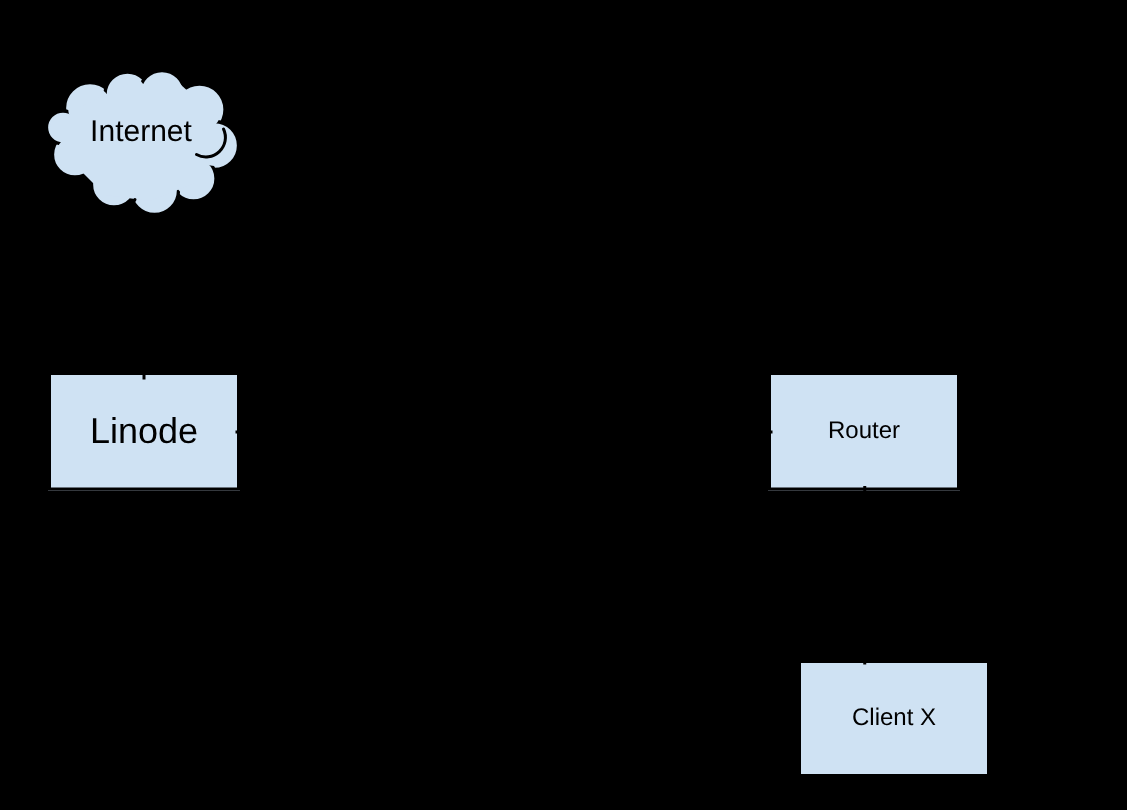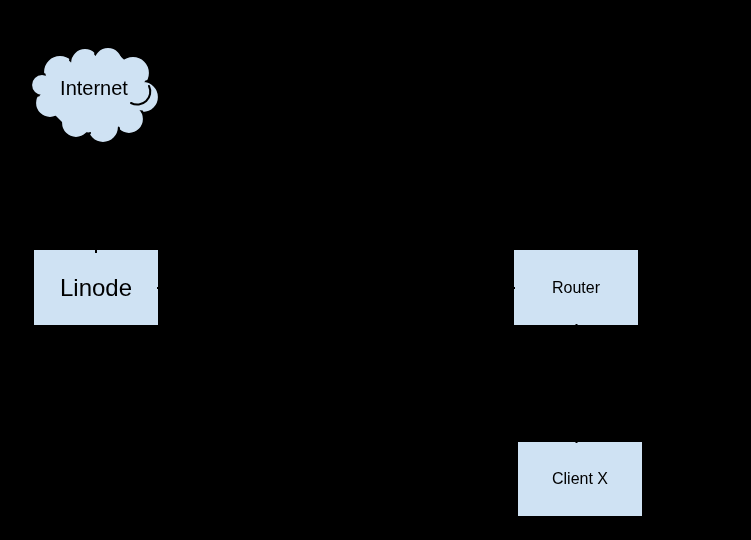--- a/index.html
+++ b/index.html
@@ -20,21 +20,21 @@
     border: 2px solid #000000;
     display: flex;
     align-items: center;
     justify-content: center;
     color: #000000;
     font-size: 16px;
     line-height: 1;
   }
   .node-linode  { left: 32px;  top: 248px; font-size: 24px; }
   .node-router  { left: 512px; top: 248px; }
-  .node-clientx { left: 516px; top: 440px; height: 78px; }
+  .node-clientx { left: 532px; top: 440px; height: 78px; }
 
   .cloud-node { left: 30px; top: 42px; width: 134px; height: 104px; }
   .cloud-node svg { position: absolute; left: 0; top: 0; }
   .cloud-label {
     position: absolute;
     left: 0; top: 0; right: 0; bottom: 0;
     display: flex;
     align-items: center;
     justify-content: center;
     color: #000000;

